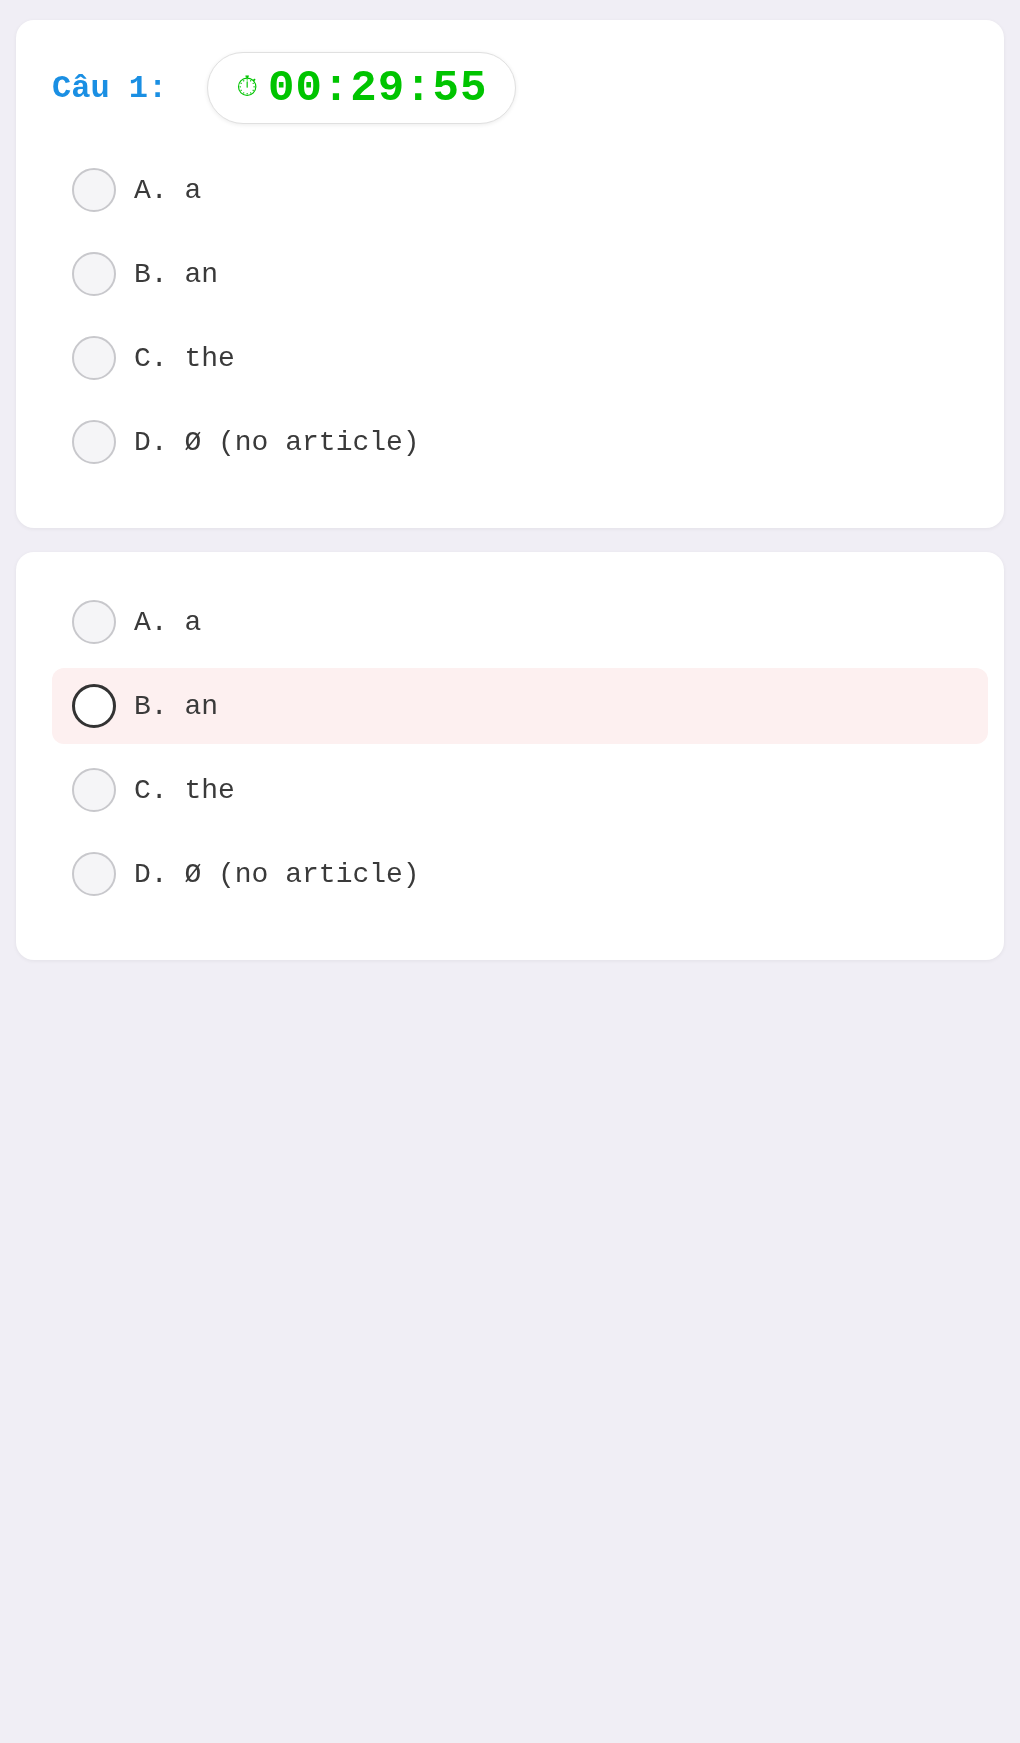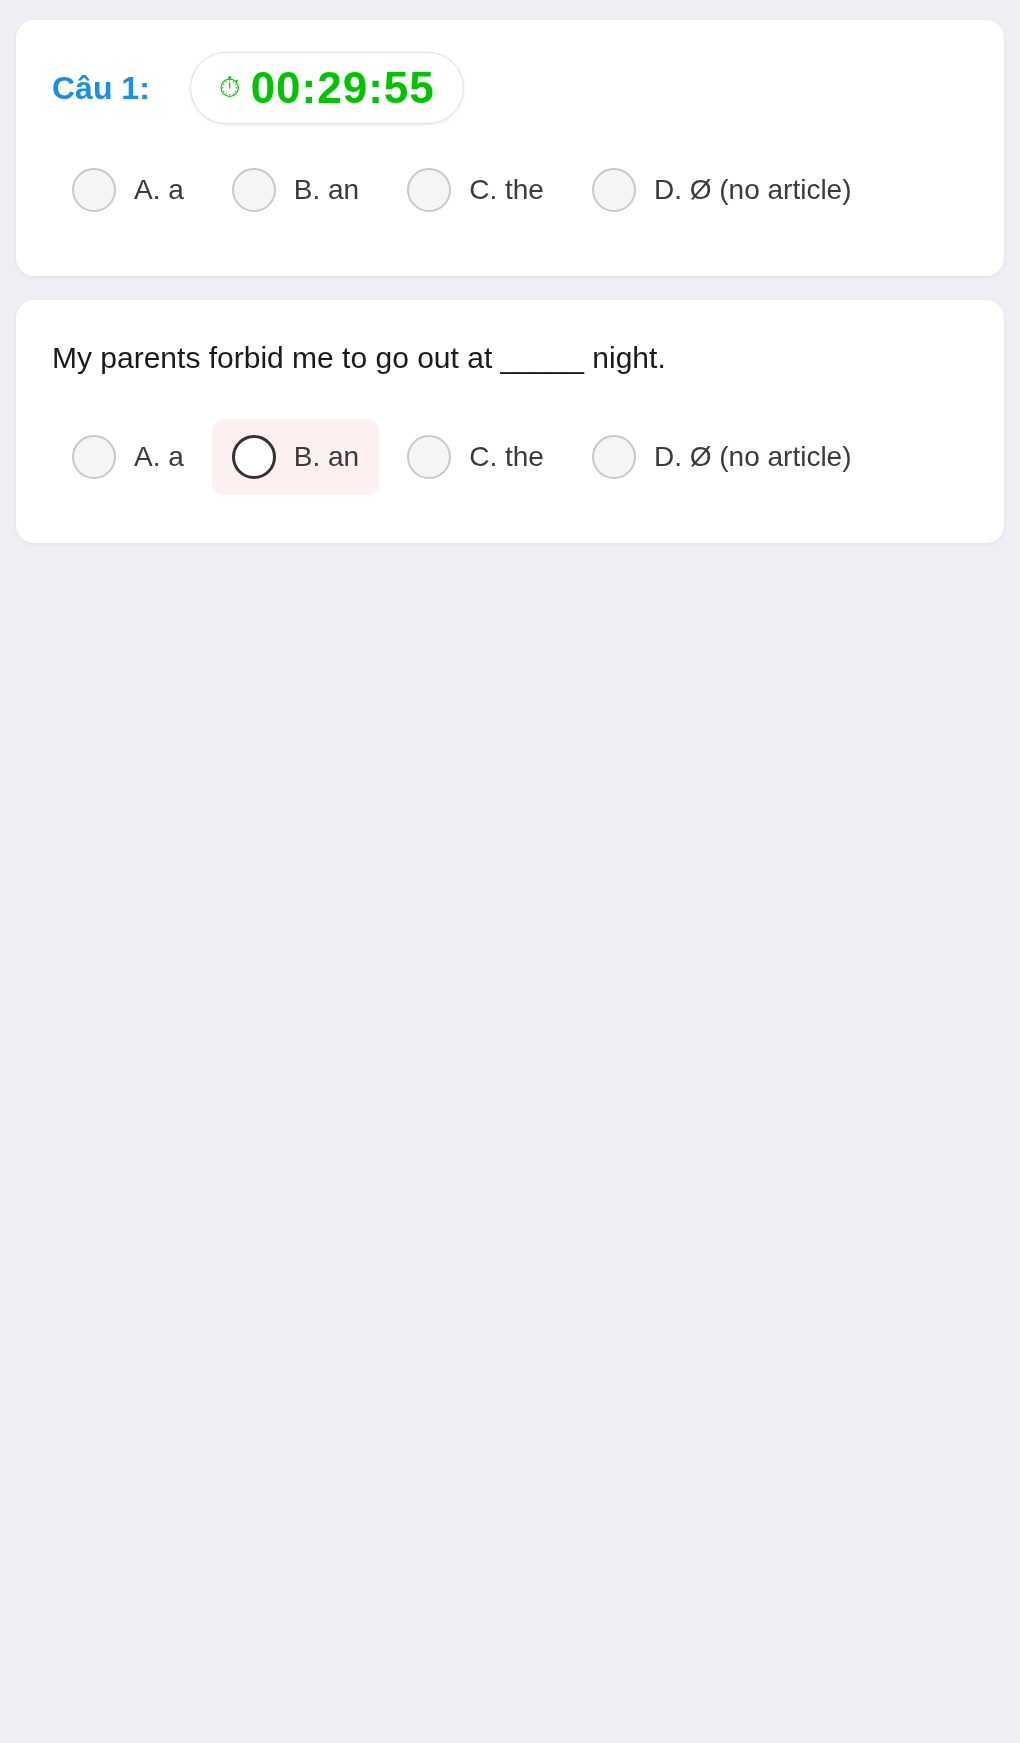--- a/index.html
+++ b/index.html
@@ -15,20 +15,21 @@
       min-height: 1743px;
       padding: 20px 16px;
     }
 
     .question-card {
       background: #ffffff;
       border-radius: 18px;
       padding: 32px 16px 48px 36px;
       margin-bottom: 24px;
       box-shadow: 0 1px 4px rgba(0,0,0,0.06);
+      font-family: Liberation Mono, monospace;
     }
 
     .card-header {
       display: flex;
       align-items: center;
       gap: 40px;
       margin-bottom: 28px;
     }
 
     .question-label {
@@ -63,21 +64,21 @@
     .question-text {
       font-size: 30px;
       line-height: 1.7;
       color: #1a1a1a;
       margin-bottom: 36px;
       font-weight: 400;
     }
 
     .options-list {
       display: flex;
-      flex-direction: row;
+      flex-direction: column;
       gap: 8px;
     }
 
     .option-item {
       display: flex;
       align-items: center;
       gap: 18px;
       padding: 16px 20px;
       border-radius: 12px;
       cursor: pointer;
@@ -146,21 +147,20 @@
     </div>
     <div class="option-item">
       <div class="radio-circle"></div>
       <span class="option-label">D. Ø (no article)</span>
     </div>
   </div>
 </div>
 
 <div class="question-card">
 
-  <div class="question-text">My parents forbid me to go out at _____ night.</div>
 
   <div class="options-list">
     <div class="option-item">
       <div class="radio-circle"></div>
       <span class="option-label">A. a</span>
     </div>
     <div class="option-item selected">
       <div class="radio-circle selected"></div>
       <span class="option-label">B. an</span>
     </div>

